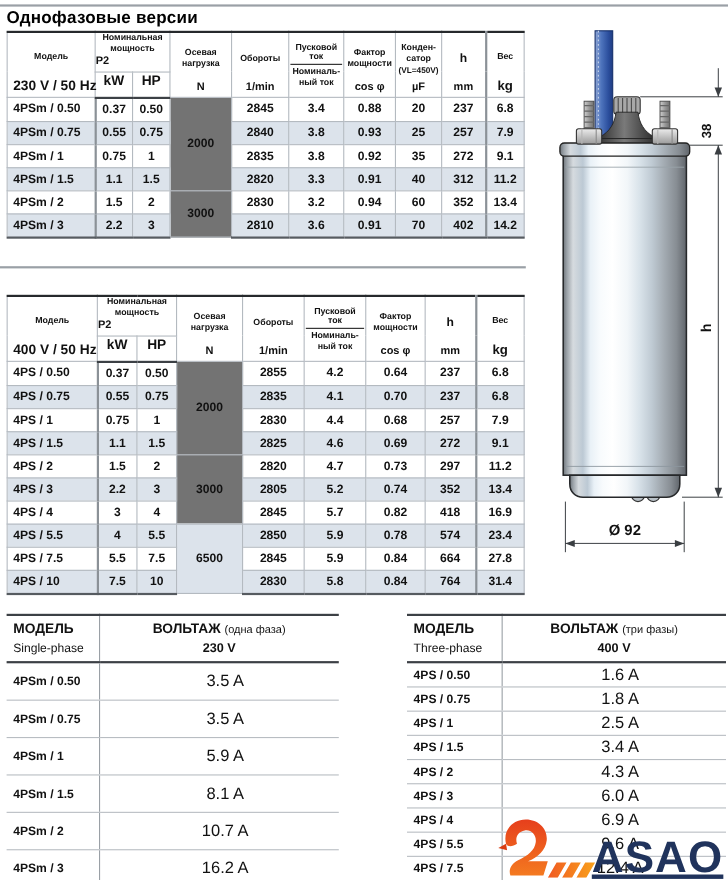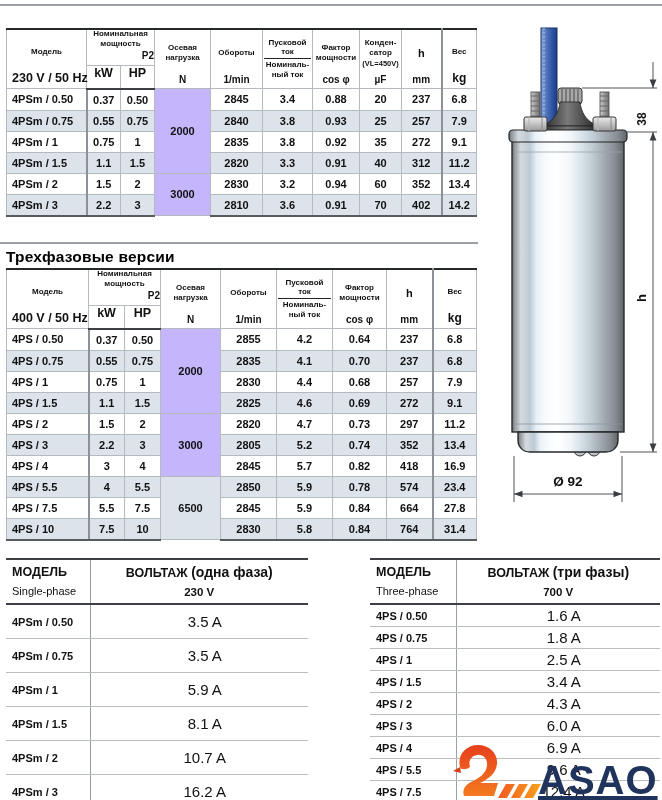--- a/index.html
+++ b/index.html
@@ -11,67 +11,68 @@
   
   table.t-main{position:absolute;border-collapse:collapse;table-layout:fixed;width:470px;
                border-top:2px solid #26292c;}
   .t-main th,.t-main td{border:1px solid #b4bac0;padding:0;}
   .t-main thead th{background:#fff;font-weight:700;vertical-align:top;}
   .t-main td{height:20px;font-size:11px;font-weight:600;text-align:center;white-space:nowrap;}
   .t-main td.model{font-size:11px;font-weight:700;text-align:left;padding-left:5px;
                    border-right:2px solid #8b9197;}
   .t-main th.kgcol,.t-main td.kgcol{border-left:2px solid #8b9197;margin-top:24px;}
   .t-main tr.alt td{background:#dce3eb;}
-  .t-main td.axial{background:#c4b5fd;font-weight:600;}
+  .t-main td.axial{background:#737373;font-weight:600;}
   .t-main tbody tr:last-child td{border-bottom:2px solid #565b60;}
   .t-main thead tr.hr2 th{border-bottom:2px solid #3c4045;height:22px;}
   .hcell{height:54px;display:flex;flex-direction:column;align-items:center;
          justify-content:space-between;padding:2px 1px 2px;}
   .hmid{flex:1;display:flex;flex-direction:column;justify-content:center;align-items:center;text-align:center;}
   .hname{font-size:8px;line-height:1.2;font-weight:700;}
   .hnote{font-size:7.5px;font-weight:700;display:block;margin-top:1px;}
   .hunit{font-size:10px;font-weight:600;padding-bottom:1px;}
   .ukg{font-size:12px;}
   .hh{font-size:11px;font-weight:700;}
   .hvolt{font-size:12.5px;font-weight:700;align-self:flex-start;padding:0 0 1px 4px;white-space:nowrap;text-align:center;}
-  .hgrp{height:30px;display:flex;flex-direction:column;justify-content:center;align-items:flex-end;}
+  .hgrp{height:30px;display:flex;flex-direction:column;justify-content:center;align-items:flex-start;}
   .hp2{font-size:10px;font-weight:700;margin-top:1px;}
   .frac{border-bottom:1px solid #222;padding:0 5px 1px;margin-bottom:1px;display:inline-block;}
   .ukwhp{font-size:12.5px;font-weight:600;text-align:center;}
 
   
   table.t-amp{position:absolute;border-collapse:collapse;table-layout:fixed;
               border-top:2px solid #3c4045;}
   .t-amp th{border-bottom:2px solid #3c4045;padding:4px 0 5px;}
   .t-amp td{border-bottom:1px solid #b8bdc2;}
   .t-amp th+th,.t-amp td+td{border-left:1px solid #9aa0a6;}
   .t-amp tbody tr:last-child td{border-bottom:2px solid #3c4045;}
   .amodel{font-size:12.5px;font-weight:700;text-align:left;padding-left:6px;}
   .asub{font-size:11px;font-weight:400;text-align:left;padding:6px 0 0 6px;}
   .avolt{font-size:12.5px;font-weight:700;text-align:center;}
-  .avn{font-size:14px;font-weight:700;}
+  .avn{font-size:10px;font-weight:400;}
   .aval{font-size:11.5px;font-weight:700;text-align:center;padding-top:6px;}
   .t-amp td.lab{font-size:11px;font-weight:700;text-align:left;padding-left:6px;}
   .t-amp td.val{font-size:15px;font-weight:400;text-align:center;padding-left:12px;}
   #amp1 td{height:31px;}
   #amp3 td{height:19px;}
 
   
   #pump{position:absolute;left:480px;top:20px;width:182px;height:560px;}
   #logo{position:absolute;left:452px;top:740px;display:flex;align-items:flex-end;z-index:5;}
   #logo .wordmark{font-size:40px;font-weight:700;color:#20335c;letter-spacing:1px;
                   line-height:.9;margin-left:-4px;text-decoration:underline;}
 </style>
 </head>
 <body>
 
 <div id="page">
 
   <div class="toprule" style="left:0;top:4px;width:662px;"></div>
 
+  <div class="sec-title" style="left:6px;top:8px;">Однофазовые версии</div>
 
   <table class="t-main" style="left:6px;top:28px;">
     <colgroup>
       <col style="width:80px">
         <col style="width:34px">
         <col style="width:34px">
         <col style="width:56px">
       <col style="width:52px">
         <col style="width:50px">
         <col style="width:47px">
@@ -213,21 +214,20 @@
         <td>3.6</td>
         <td>0.91</td>
         <td>70</td>
         <td>402</td>
         <td class="kgcol">14.2</td>
       </tr>
     </tbody>
   </table>
 
   <div class="toprule" style="left:0;top:242px;width:478px;"></div>
-  <div class="sec-title" style="left:6px;top:248px;">Трехфазовые версии</div>
 
   <table class="t-main" style="left:6px;top:268px;">
     <colgroup>
       <col style="width:82px">
         <col style="width:36px">
         <col style="width:36px">
         <col style="width:60px">
       <col style="width:56px">
         <col style="width:56px">
         <col style="width:54px">
@@ -559,21 +559,21 @@
       </colgroup>
     <thead>
       <tr>
         <th>
           <div class="amodel">МОДЕЛЬ</div>
           <div class="asub">Three-phase</div>
         </th>
         <th>
           <div class="avolt"><span class="avh">ВОЛЬТАЖ</span>
             <span class="avn">(три фазы)</span></div>
-          <div class="aval">700 V</div>
+          <div class="aval">400 V</div>
         </th>
       </tr>
     </thead>
     <tbody>
       <tr>
           <td class="lab">4PS / 0.50</td>
           <td class="val">1.6 A</td>
         </tr>
       <tr>
           <td class="lab">4PS / 0.75</td>

